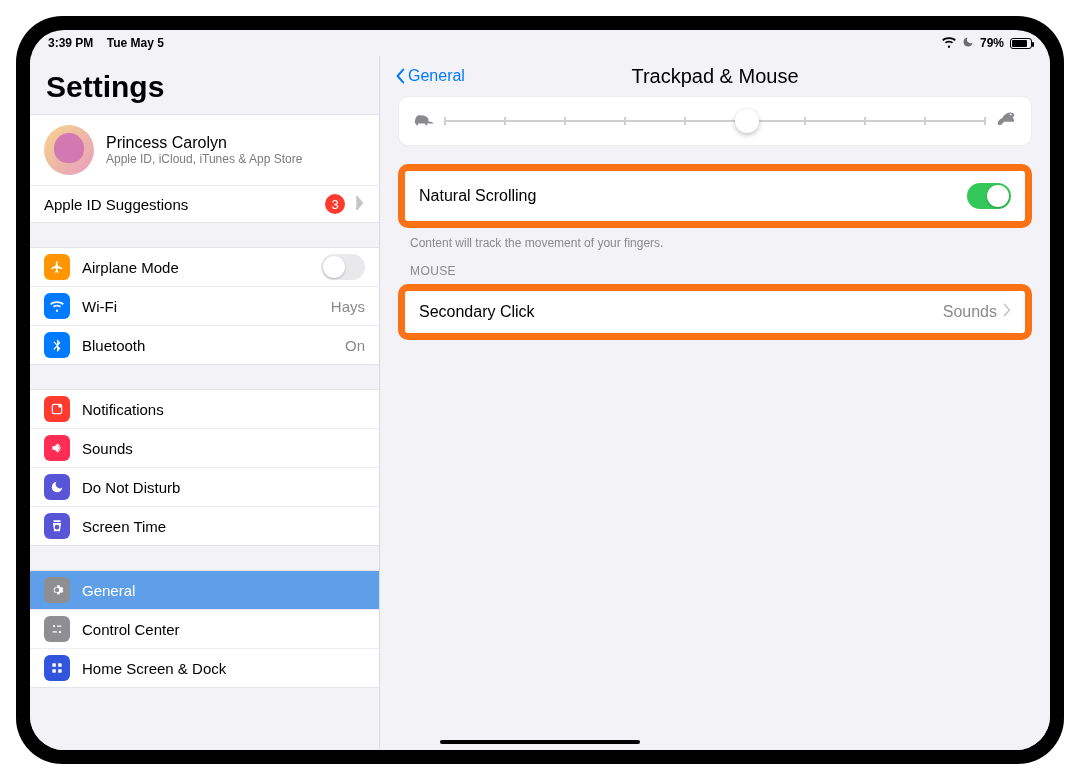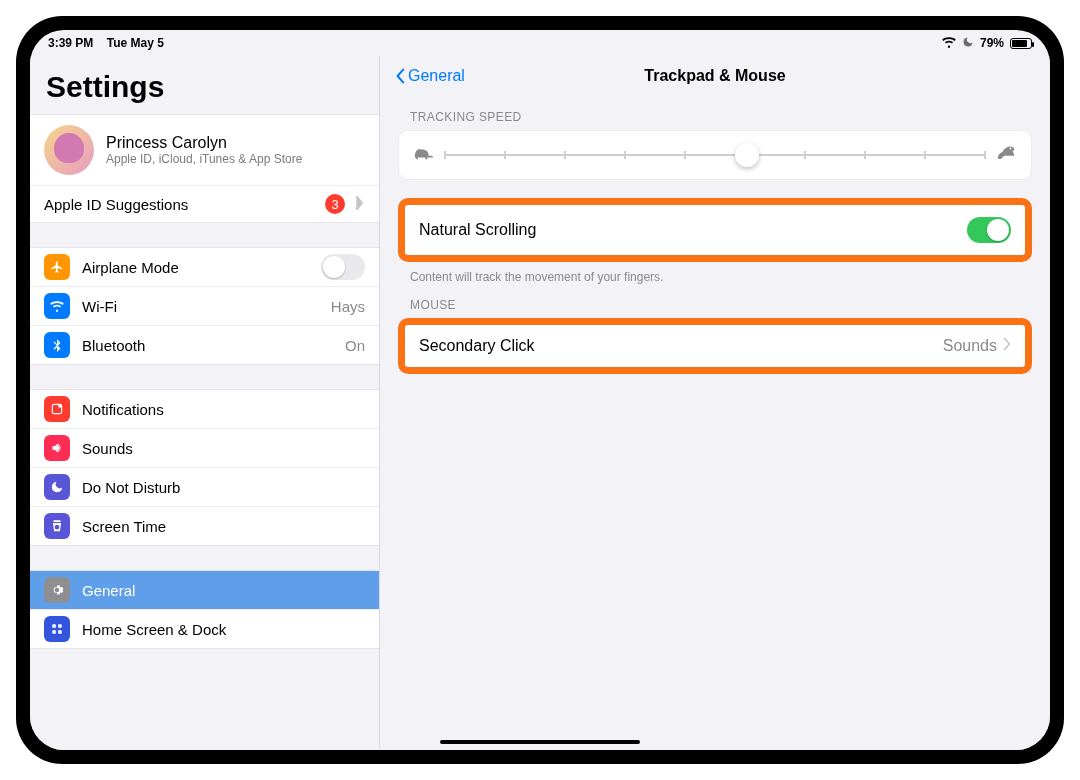--- a/index.html
+++ b/index.html
@@ -30,21 +30,21 @@
   .profile-row .ptext .sub { font-size:12px; color:#7b7b80; }
   .row .chev { color:#c5c5c9; margin-left:8px; }
   .badge { background:#ff3b30; color:#fff; min-width:20px; height:20px; border-radius:10px; font-size:13px; display:flex; align-items:center; justify-content:center; padding:0 6px; }
   .toggle-mini { width:44px; height:26px; background:#e9e9ec; border-radius:13px; position:relative; }
   .toggle-mini .knob { position:absolute; width:22px; height:22px; background:#fff; border-radius:50%; top:2px; left:2px; box-shadow:0 1px 2px rgba(0,0,0,.25); }
   .toggle-mini.on { background:#34c759; }
   .toggle-mini.on .knob { left:20px; }
   .detail { flex:1; background:#f2f2f7; display:flex; flex-direction:column; overflow:hidden; }
   .navbar { height:40px; display:flex; align-items:center; justify-content:center; position:relative; padding:0 14px; }
   .navbar .back { position:absolute; left:14px; display:flex; align-items:center; color:#007aff; font-size:16px; gap:2px; }
-  .navbar .title { font-size:16px; font-weight:700; }
+  .navbar .title { font-size:20px; font-weight:400; }
   .section-header { font-size:12px; color:#8a8a8e; letter-spacing:.4px; padding:14px 30px 6px; text-transform:uppercase; }
   .card { background:#fff; border-radius:10px; margin:0 18px; border:7px solid #f97316; }
   .card .crow { display:flex; align-items:center; padding:12px 14px; font-size:16px; border-bottom:1px solid #ececef; }
   .card .crow:last-child { border-bottom:none; }
   .card .crow .clabel { flex:1; }
   .card .crow .cvalue { color:#8a8a8e; margin-right:6px; }
   .footnote { font-size:12px; color:#8a8a8e; padding:8px 30px 0; }
   .slider-card { background:#fff; border-radius:10px; margin:0 18px; padding:14px 14px; display:flex; align-items:center; gap:10px; border:1px solid #ececef; }
   .slider-track { flex:1; position:relative; height:20px; }
   .slider-line { position:absolute; left:0; right:0; top:50%; height:2px; background:#cfcfd3; transform:translateY(-50%); }
@@ -178,20 +178,31 @@
           <div class="group" style="margin-bottom:0;">
             <div class="row selected">
               <span class="icon" style="background:#8e8e93">
                   <svg viewBox="0 0 24 24">
                     <path d="M12 8a4 4 0 100 8 4 4 0 000-8zm9 4l2 1.5-2 3.4-2.4-.6a7 7 0 01-1.7 1l-.4 2.5h-4l-.4-2.5a7 7 0 01-1.7-1l-2.4.6-2-3.4L8 12l-2-1.5 2-3.4 2.4.6a7 7 0 011.7-1L12.5 4h4l.4 2.5a7 7 0 011.7 1l2.4-.6 2 3.4L21 12z"></path>
                   </svg>
                 </span>
               <span class="label">General</span>
             </div>
             <div class="row">
+              <span class="icon" style="background:#8e8e93">
+                  <svg viewBox="0 0 24 24">
+                    <circle cx="7" cy="7" r="2"></circle>
+                    <rect x="12" y="6" width="8" height="2" rx="1"></rect>
+                    <circle cx="17" cy="17" r="2"></circle>
+                    <rect x="4" y="16" width="8" height="2" rx="1"></rect>
+                  </svg>
+                </span>
+              <span class="label">Control Center</span>
+            </div>
+            <div class="row">
               <span class="icon" style="background:#3355dd">
                   <svg viewBox="0 0 24 24">
                     <rect x="4" y="4" width="6" height="6" rx="1"></rect>
                     <rect x="14" y="4" width="6" height="6" rx="1"></rect>
                     <rect x="4" y="14" width="6" height="6" rx="1"></rect>
                     <rect x="14" y="14" width="6" height="6" rx="1"></rect>
                   </svg>
                 </span>
               <span class="label">Home Screen &amp; Dock</span>
             </div>
@@ -202,21 +213,20 @@
           <div class="navbar">
             <div class="back">
               <svg viewBox="0 0 12 20">
                   <path d="M10 2L3 10l7 8" stroke="#007aff" stroke-width="2.5" fill="none" stroke-linecap="round" stroke-linejoin="round"></path>
                 </svg>
               <span>General</span>
             </div>
             <div class="title">Trackpad &amp; Mouse</div>
           </div>
 
-          <div class="section-header">TRACKING SPEED</div>
           <div class="slider-card">
             <span style="color:#8a8a8e">
               <svg width="22" height="16" viewBox="0 0 24 16">
                   <path fill="#8a8a8e" d="M6 4c4 0 8 0 10 3 1 1 1 3 1 4h3c1 0 2 1 2 2H2c0-1 0-4 1-6s2-3 3-3zm-1 9H3c0 1 1 2 2 2s1-1 0-2zm10 0h-2c0 1 1 2 2 2s1-1 0-2z"></path>
                 </svg>
             </span>
             <div class="slider-track" id="slider-track">
               <div class="slider-line"></div>
             <div class="slider-tick" style="left: 0%;"></div>
                 <div class="slider-tick" style="left: 11.1111%;"></div>

